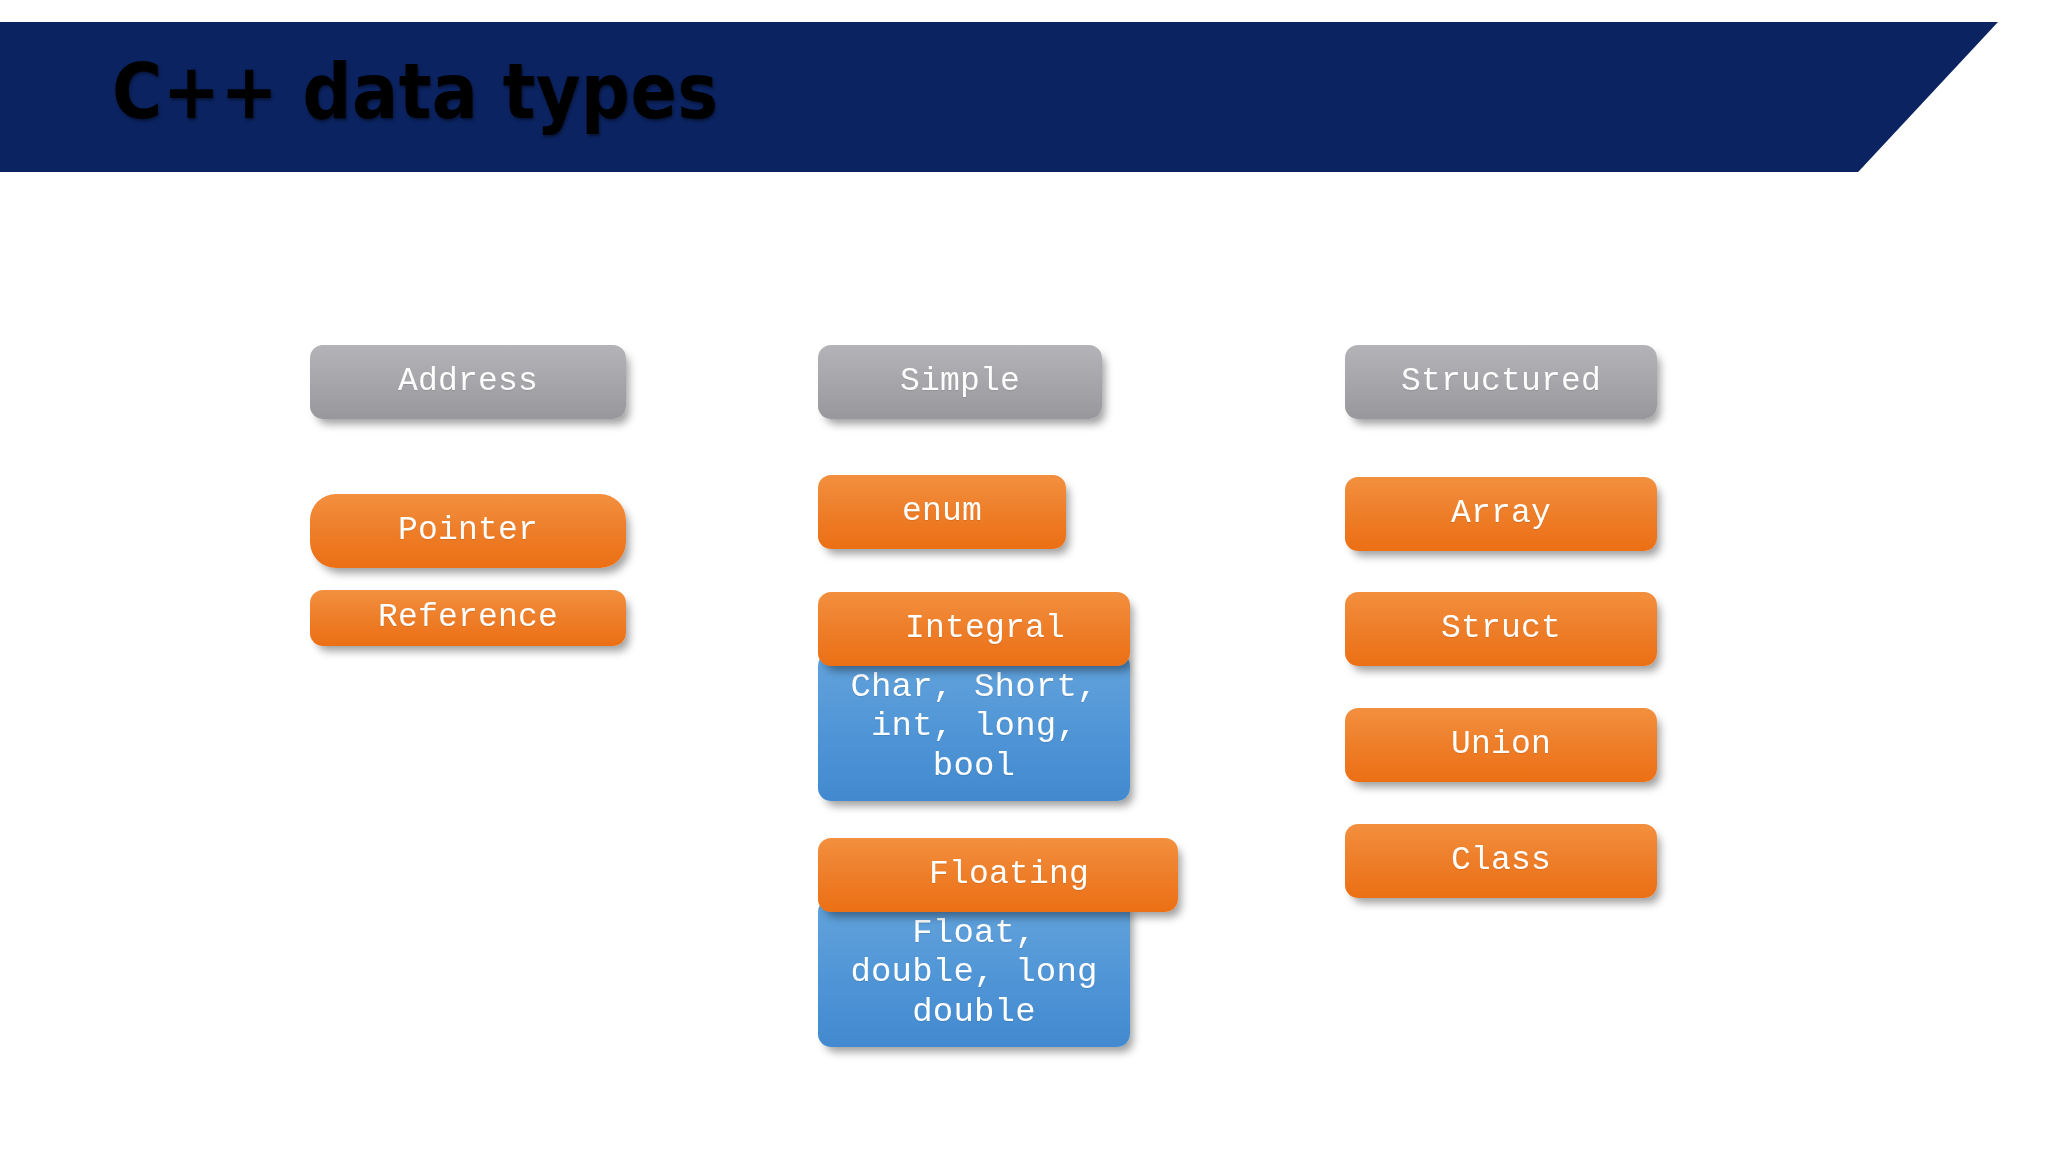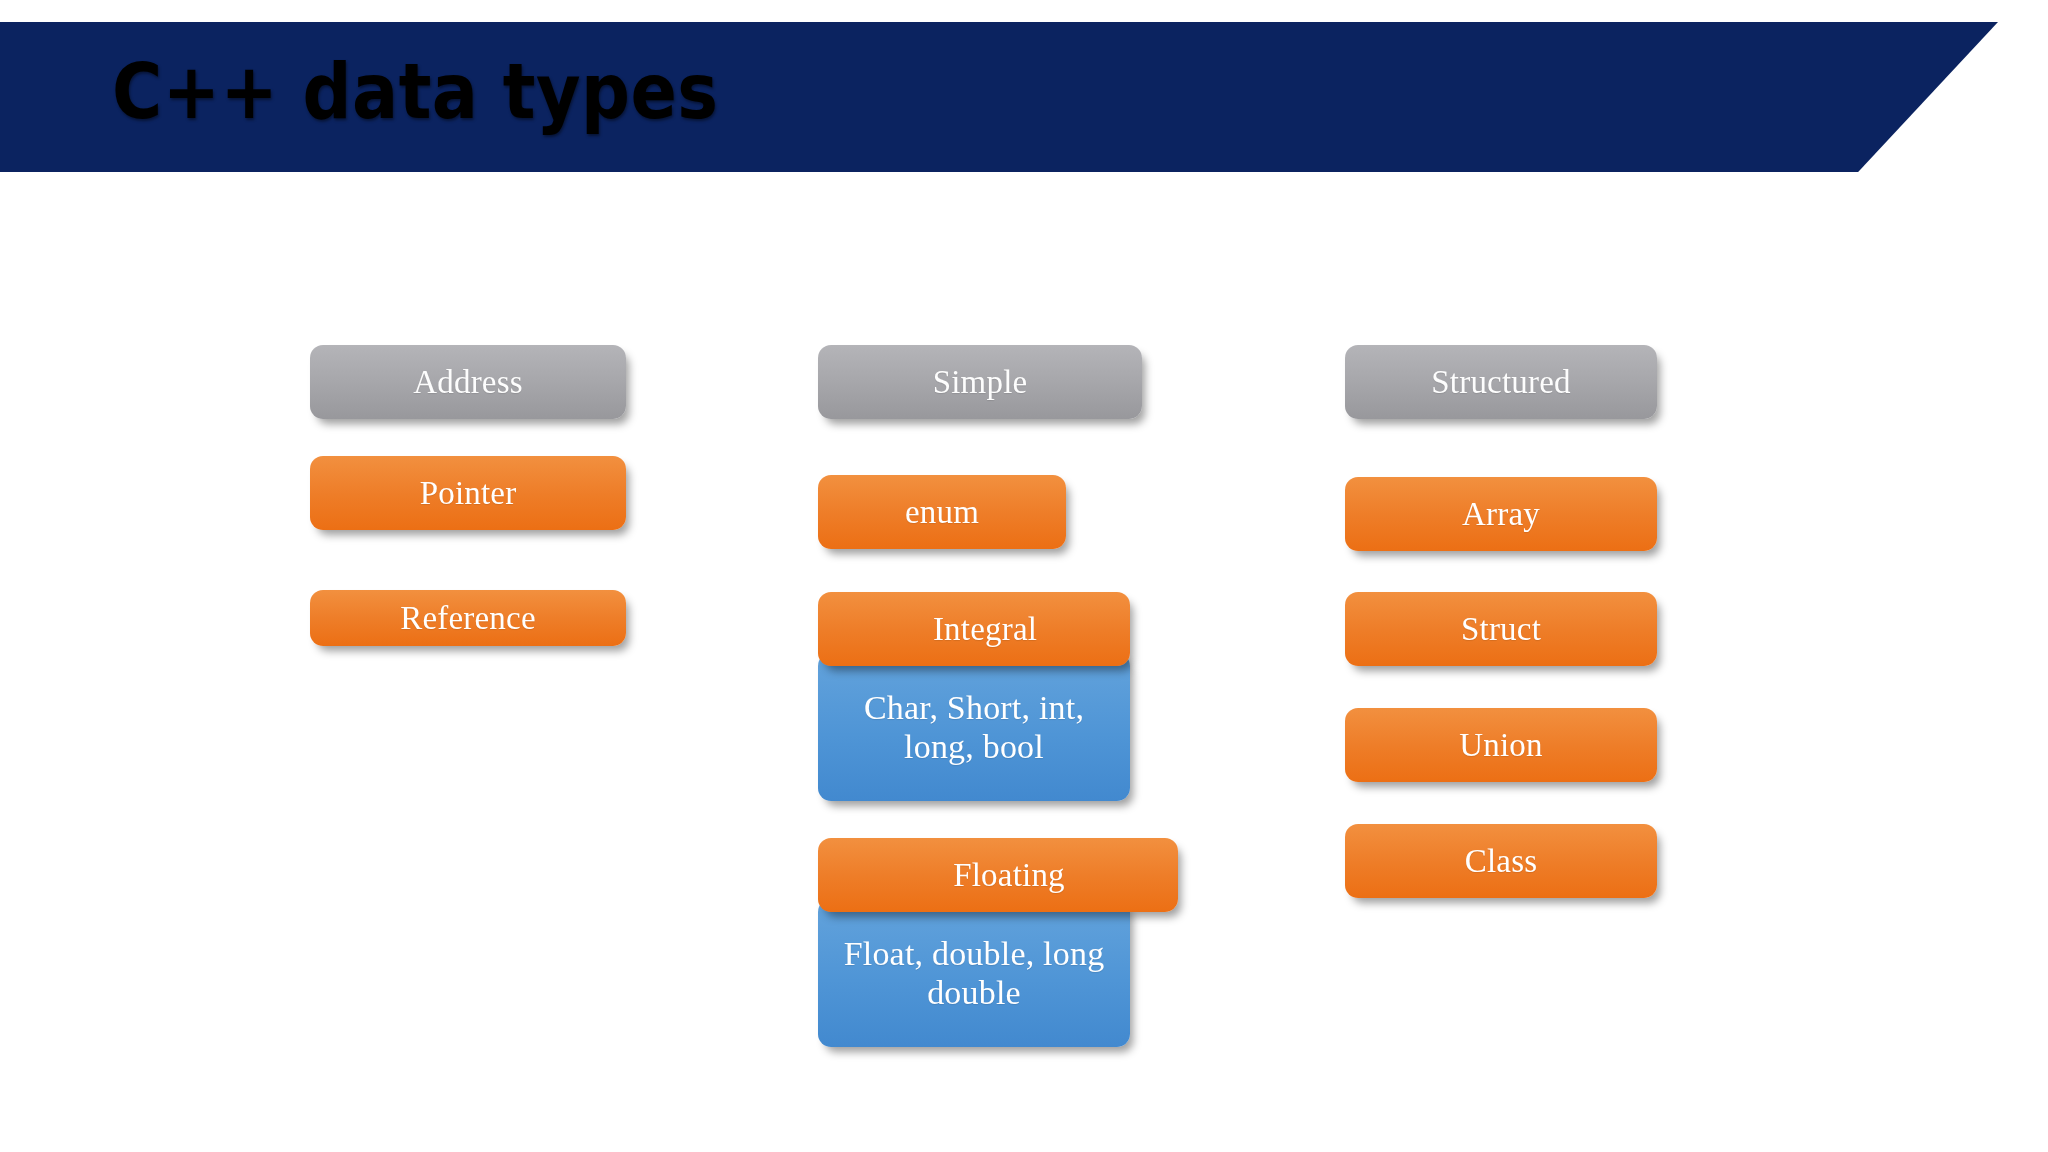--- a/index.html
+++ b/index.html
@@ -66,21 +66,21 @@
 
   
   .node {
     position: absolute;
     box-sizing: border-box;
     display: flex;
     align-items: center;
     justify-content: center;
     text-align: center;
     color: #ffffff;
-    font-family: Liberation Serif, serif;
+    font-family: Liberation Mono, monospace;
     font-weight: 300;
     font-size: 33px;
     line-height: 1.16;
     letter-spacing: 0.2px;
     border-radius: 13px;
     padding: 0 14px;
     text-shadow: 0 1px 1px rgba(0,0,0,0.10);
     box-shadow: 5px 7px 9px -2px rgba(0,0,0,0.38);
   }
 
@@ -95,25 +95,25 @@
     background: linear-gradient(to bottom, #63a3dc 0%, #4f95d6 55%, #4289cf 100%);
     font-size: 34px;
   }
 
   
   .node.stacked-parent { z-index: 2; padding-left: 36px; }
   .node.stacked-child  { z-index: 1; }
 
   
   #node-address   { left: 0px;  top: 345px; width: 316px; height: 74px; }
-  #node-pointer   { left: 0px;  top: 456px; width: 316px; height: 74px; }
+  #node-pointer   { left: 0px;  top: 494px; width: 316px; height: 74px; border-radius: 26px; }
   #node-reference { left: 0px;  top: 590px; width: 316px; height: 56px; }
 
   
-  #node-simple    { left: 0px;  top: 345px; width: 324px; height: 74px; }
+  #node-simple    { left: 0px;  top: 345px; width: 284px; height: 74px; }
   #node-enum      { left: 0px;  top: 475px; width: 248px; height: 74px; }
   #node-integral  { left: 0px;  top: 592px; width: 312px; height: 74px; }
   #node-integral-detail { left: 0px; top: 653px; width: 312px; height: 148px; }
   #node-floating  { left: 0px;  top: 838px; width: 360px; height: 74px; }
   #node-floating-detail { left: 0px; top: 899px; width: 312px; height: 148px; }
 
   
   #node-structured{ left: 0px;  top: 345px; width: 312px; height: 74px; }
   #node-array     { left: 0px;  top: 477px; width: 312px; height: 74px; }
   #node-struct    { left: 0px;  top: 592px; width: 312px; height: 74px; }

